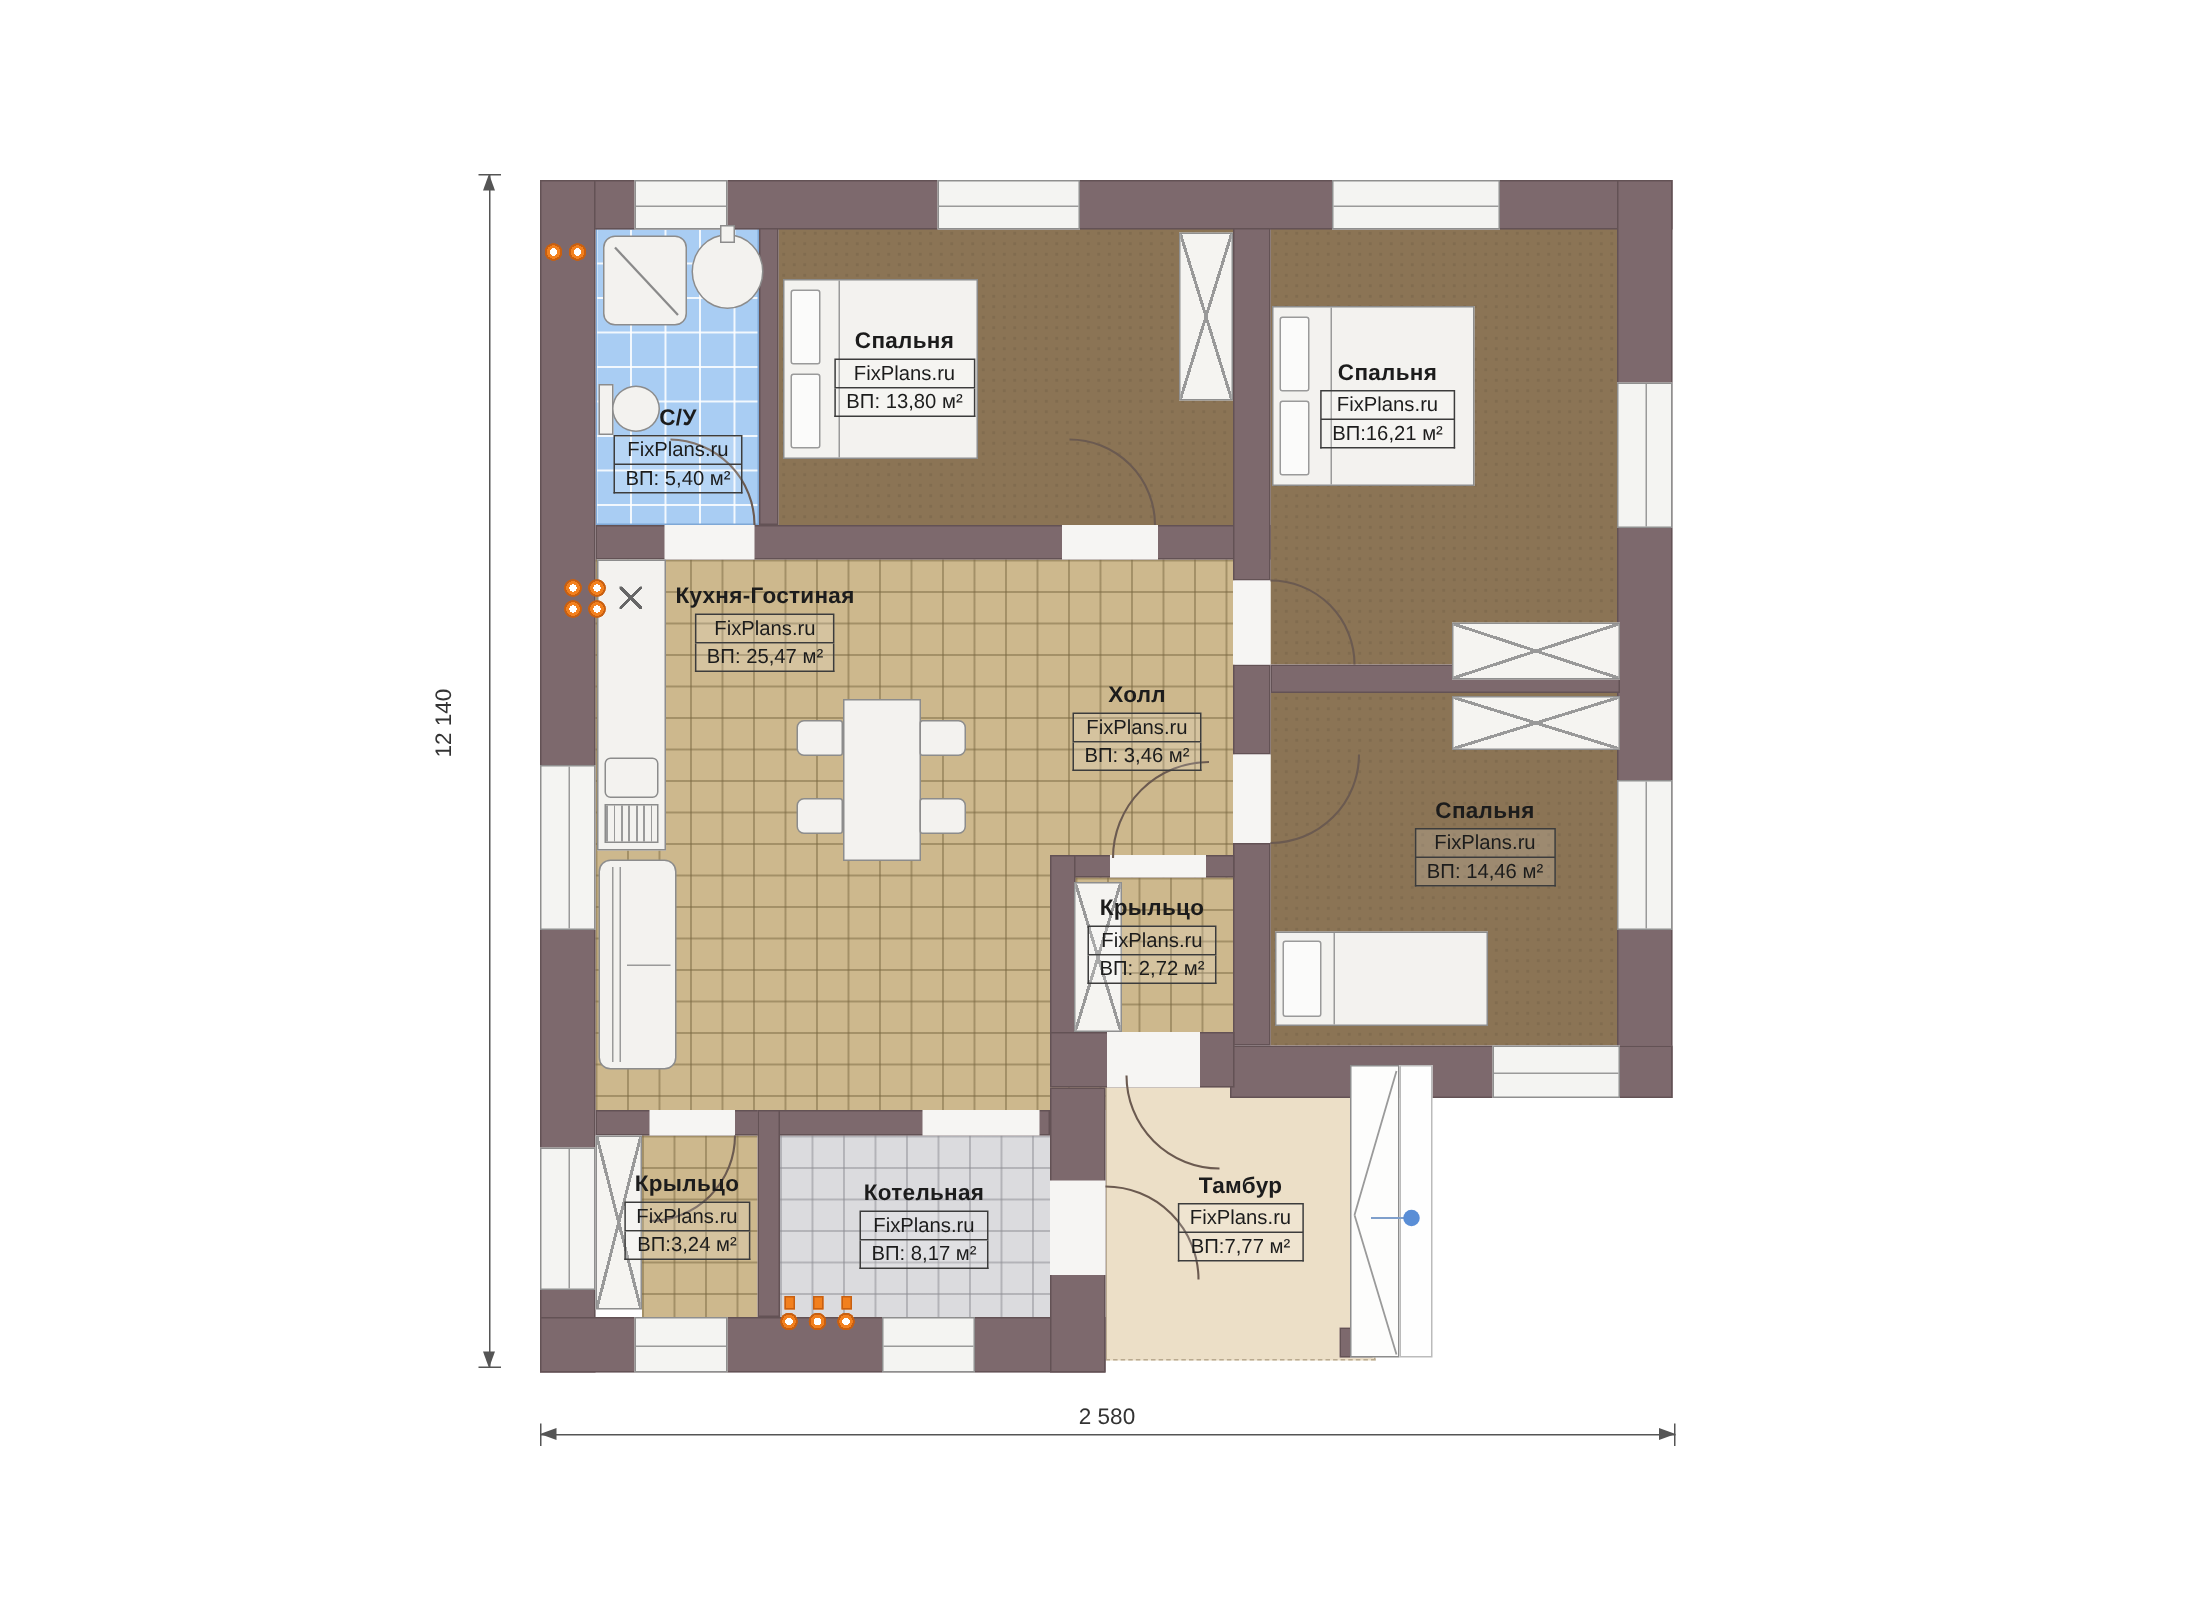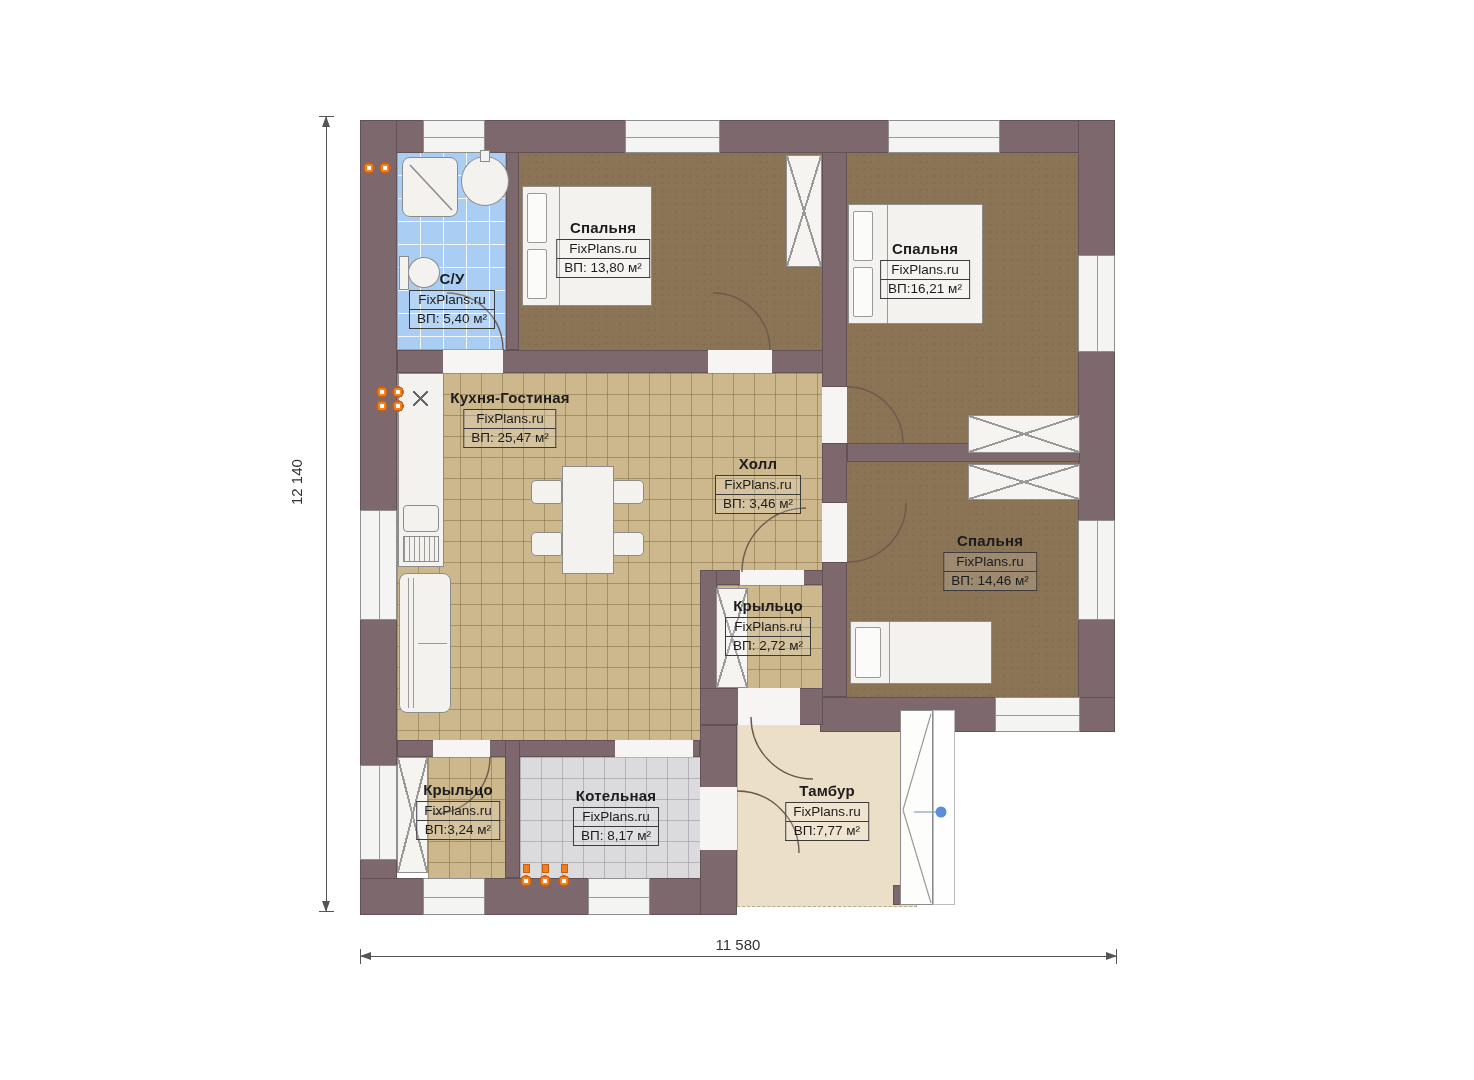--- a/index.html
+++ b/index.html
@@ -274,15 +274,15 @@
   <div class="tick" style="left:319px;top:911px;width:15px;height:1px;"></div>
   <div class="arrow" style="left:322px;top:116px;border-left:4.5px solid transparent;border-right:4.5px solid transparent;border-bottom:11px solid #555;"></div>
   <div class="arrow" style="left:322px;top:901px;border-left:4.5px solid transparent;border-right:4.5px solid transparent;border-top:11px solid #555;"></div>
   <div class="dim-label" style="left:296px;top:505px;transform:rotate(-90deg) translateY(-50%);transform-origin:left top;">12 140</div>
 
   <div class="dim" style="left:360px;top:956px;width:757px;height:1px;"></div>
   <div class="tick" style="left:360px;top:949px;width:1px;height:15px;"></div>
   <div class="tick" style="left:1116px;top:949px;width:1px;height:15px;"></div>
   <div class="arrow" style="left:360px;top:952px;border-top:4.5px solid transparent;border-bottom:4.5px solid transparent;border-right:11px solid #555;"></div>
   <div class="arrow" style="left:1106px;top:952px;border-top:4.5px solid transparent;border-bottom:4.5px solid transparent;border-left:11px solid #555;"></div>
-  <div class="dim-label" style="left:738px;top:936px;transform:translateX(-50%);">11 580</div>
+  <div class="dim-label" style="left:738px;top:936px;transform:translateX(-50%);">2 580</div>
 
 </div>
 
 </body></html>

